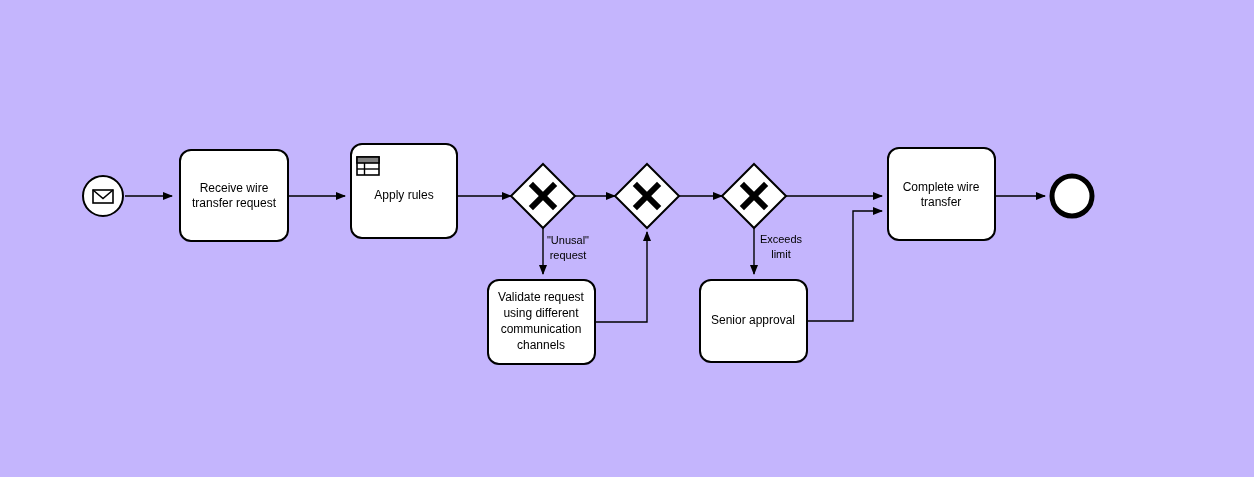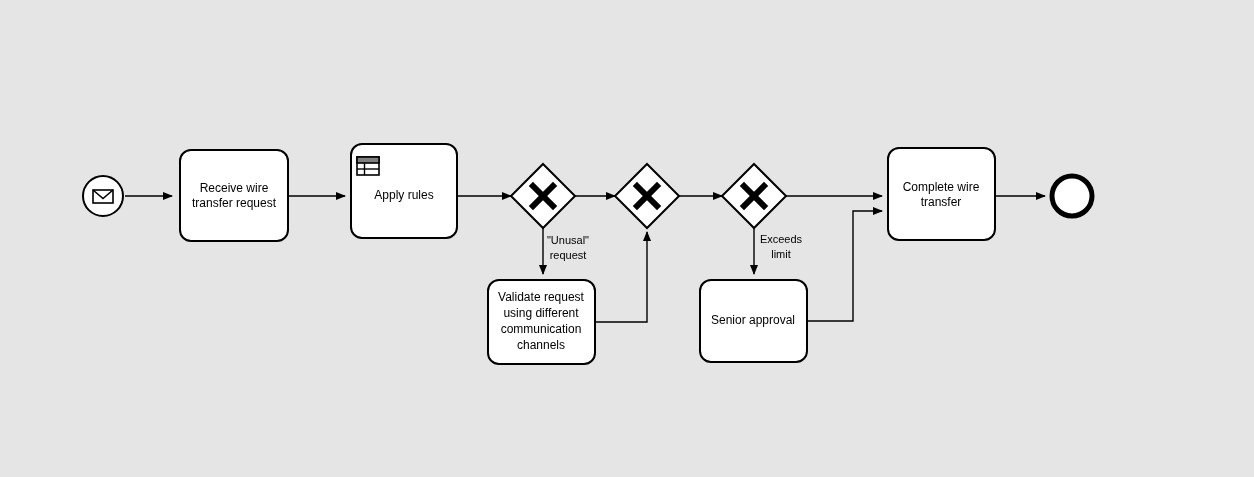--- a/index.html
+++ b/index.html
@@ -4,21 +4,21 @@
 <style>
   html, body {
     margin: 0;
     padding: 0;
     background: #ffffff;
   }
   #canvas {
     position: relative;
     width: 1254px;
     height: 477px;
-    background: #e5e5e5;
+    background: #c4b5fd;
     font-family: "Liberation Sans", sans-serif;
     overflow: hidden;
   }
   #bpmn-svg {
     position: absolute;
     left: 0;
     top: 0;
   }
   .shape-label {
     font-family: "Liberation Sans", sans-serif;

